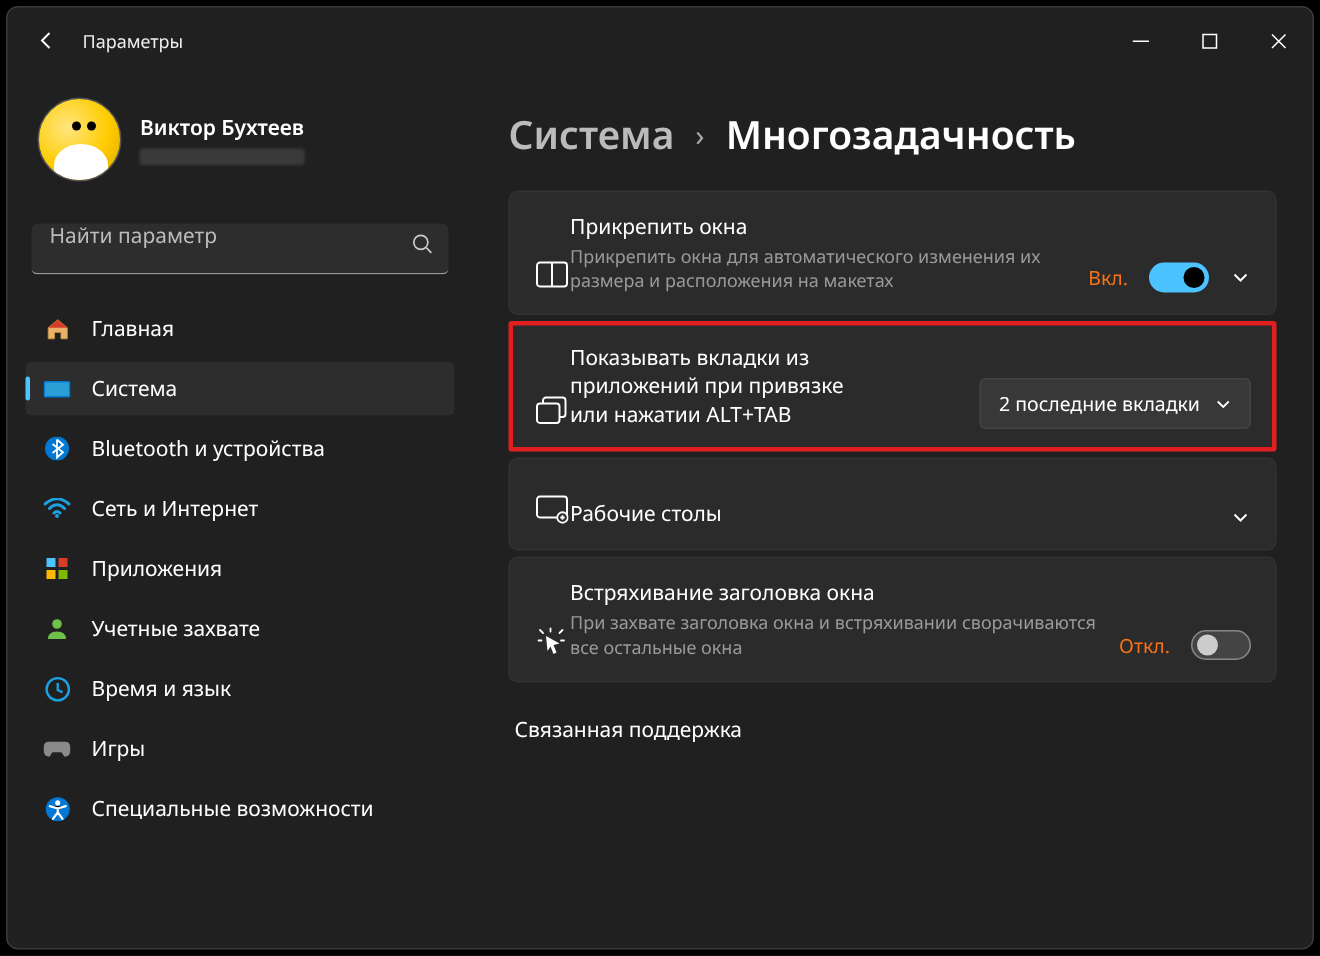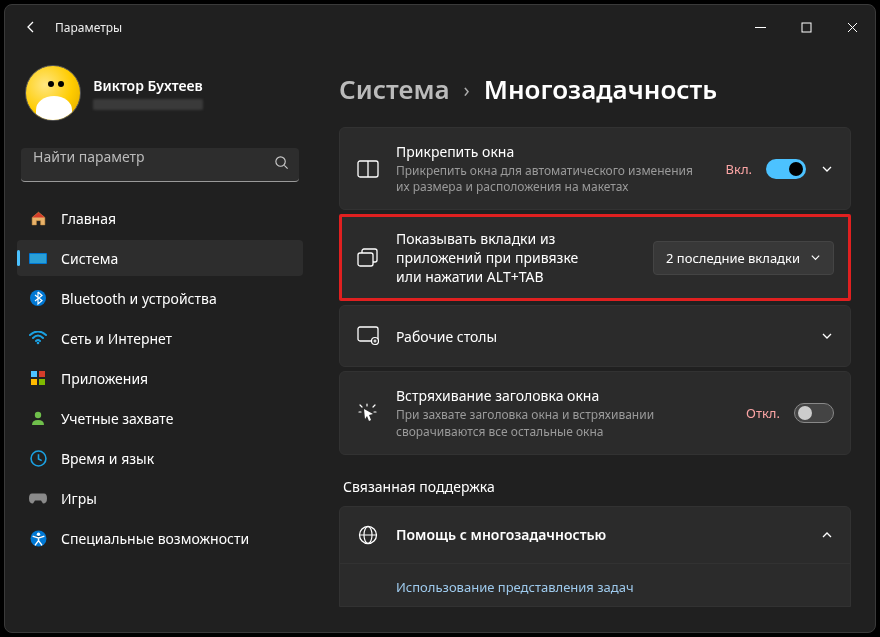--- a/index.html
+++ b/index.html
@@ -30,28 +30,28 @@
   .nav-item { height: 36px; display: flex; align-items: center; gap: 14px; padding: 0 12px; border-radius: 4px; font-size: 14px; color: #fff; cursor: default; position: relative; }
   .nav-item.active { background: #2d2d2d; }
   .nav-item.active::before { content:""; position:absolute; left:0; top:10px; bottom:10px; width:3px; background:#4cc2ff; border-radius:2px; }
   .nav-icon { width: 18px; height: 18px; display: flex; align-items: center; justify-content: center; flex-shrink: 0; }
   
   .main { flex: 1; padding: 8px 24px 0 24px; overflow-y: auto; }
   .breadcrumb { display: flex; align-items: center; gap: 14px; margin: 14px 0 20px 0; }
   .bc-parent { font-size: 26px; font-weight: 600; color: #bbb; }
   .bc-sep { font-size: 20px; color: #aaa; }
   .bc-current { font-size: 26px; font-weight: 600; color: #fff; }
-  .card { background: #2b2b2b; border: 1px solid #323232; border-radius: 6px; padding: 14px 16px; display: flex; align-items: center; gap: 16px; margin-bottom: 4px; min-height: 62px; }
+  .card { background: #2b2b2b; border: 1px solid #323232; border-radius: 6px; padding: 14px 16px; display: flex; align-items: flex-end; margin-bottom: 4px; min-height: 62px; }
   .card.highlighted { border: 3px solid #e02020; border-radius: 2px; padding: 12px 14px; }
   .card-icon { width: 24px; height: 24px; display: flex; align-items: center; justify-content: center; flex-shrink: 0; color: #fff; }
   .card-body { flex: 1; display: flex; flex-direction: column; gap: 2px; min-width: 0;}
   .card-title { font-size: 14px; color: #fff; }
   .card-sub { font-size: 12px; color: #9a9a9a; line-height: 1.35; }
   .card-right { display: flex; align-items: center; gap: 14px; flex-shrink: 0;}
-  .toggle-label { font-size: 13px; color: #fca5a5; }
+  .toggle-label { font-size: 13px; color: #f97316; }
   .toggle { width: 40px; height: 20px; border-radius: 10px; position: relative; }
   .toggle.on { background: #4cc2ff; }
   .toggle.on::after { content:""; position:absolute; right:3px; top:3px; width:14px; height:14px; background:#000; border-radius:50%; }
   .toggle.off { background: #444; border: 1px solid #888; }
   .toggle.off::after { content:""; position:absolute; left:3px; top:2px; width:14px; height:14px; background:#ccc; border-radius:50%; }
   .chevron { width: 14px; height: 14px; display: flex; align-items: center; justify-content: center; }
   .dropdown { background: #383838; border: 1px solid #444; border-radius: 4px; height: 34px; display: flex; align-items: center; gap: 10px; padding: 0 12px; font-size: 13px; color: #fff; }
   .section-header { font-size: 14px; font-weight: 400; color: #ffffff; margin: 22px 0 10px 4px; }
   .help-card { background: #2b2b2b; border: 1px solid #323232; border-radius: 6px 6px 0 0; overflow: hidden; }
   .help-head { display: flex; align-items: center; gap: 16px; padding: 16px; }
@@ -290,35 +290,17 @@
           <div class="card-sub">При захвате заголовка окна и встряхивании сворачиваются все остальные окна</div>
         </div>
         <div class="card-right">
           <span class="toggle-label">Откл.</span>
           <div class="toggle off"></div>
         </div>
       </div>
 
       <div class="section-header">Связанная поддержка</div>
 
-      <div class="help-card">
-        <div class="help-head">
-          <div class="card-icon">
-            <svg width="20" height="20" viewBox="0 0 20 20" fill="none">
-                <circle cx="10" cy="10" r="8.5" stroke="#fff" stroke-width="1.3"></circle>
-                <ellipse cx="10" cy="10" rx="4" ry="8.5" stroke="#fff" stroke-width="1.2" fill="none"></ellipse>
-                <line x1="1.5" y1="10" x2="18.5" y2="10" stroke="#fff" stroke-width="1.2"></line>
-              </svg>
-          </div>
-          <div class="help-title">Помощь с многозадачностью</div>
-          <div class="chevron">
-            <svg width="12" height="12" viewBox="0 0 12 12">
-                <path d="M2 8 L6 4 L10 8" stroke="#fff" stroke-width="1.3" fill="none"></path>
-              </svg>
-          </div>
-        </div>
-        <div class="help-link">Использование представления задач</div>
-      </div>
 
     </div>
 
   </div>
 </div>
 
 </body></html>

